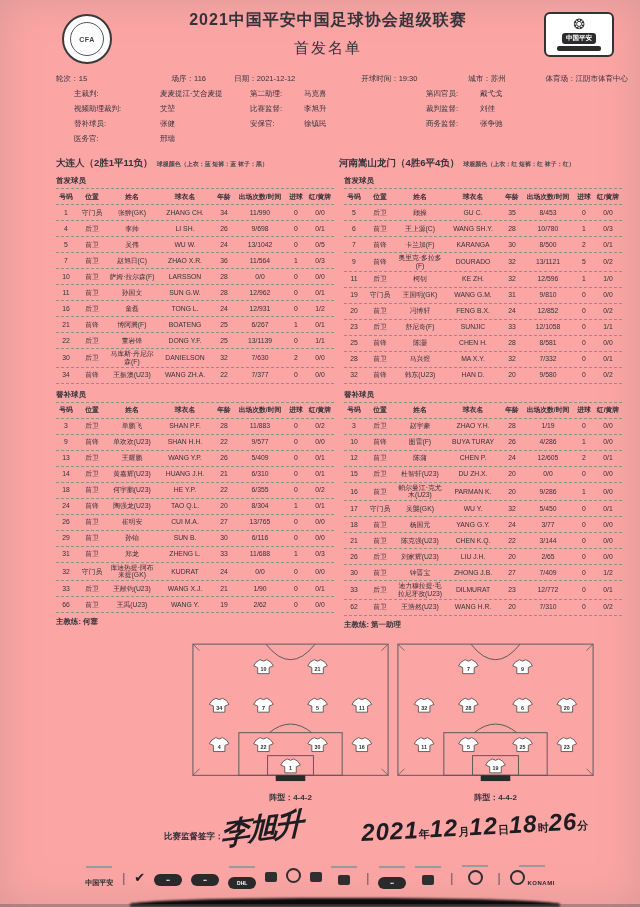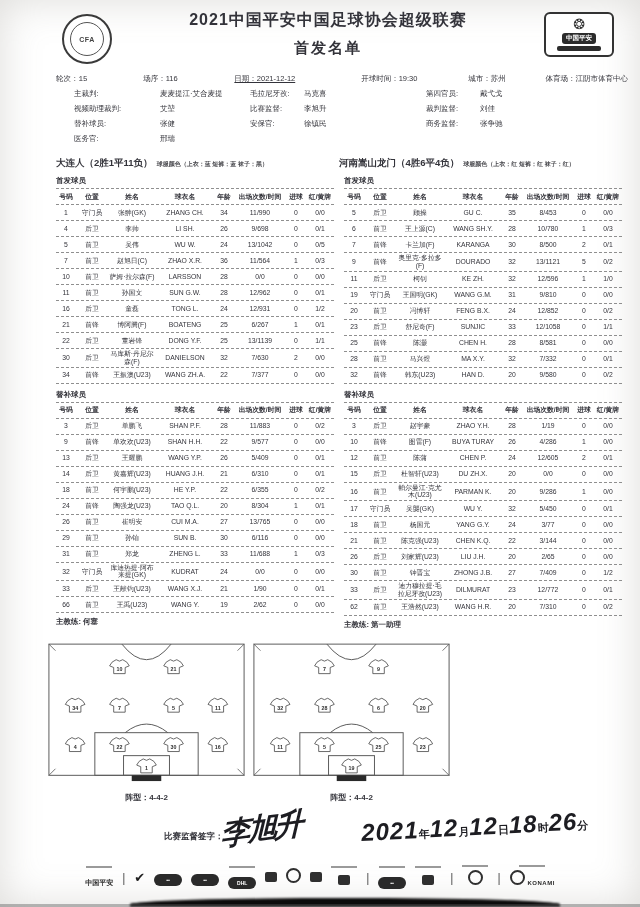--- a/index.html
+++ b/index.html
@@ -1,29 +1,29 @@
 <!DOCTYPE html>
 <html><head>
 <meta charset="utf-8">
 <style>
   html,body{margin:0;padding:0;background:#d8d6d2;}
-  .page{position:relative;width:640px;height:907px;margin:0 auto;background:#ffffff;
+  .page{position:relative;width:640px;height:907px;margin:0 auto;background:#fca5a5;
         font-family:"Liberation Sans",sans-serif;color:#33333a;overflow:hidden;
         box-shadow:inset 0 0 40px rgba(120,115,105,.25);}
   .inner{padding:8px 12px 0 14px;}
 
   
   .hdr{display:flex;align-items:flex-start;}
   .cfa{margin-left:48px;margin-top:6px;width:46px;height:46px;border:2px solid #3a3a3a;border-radius:50%;
        display:flex;align-items:center;justify-content:center;position:relative;background:#fff;}
   .cfa .in{width:32px;height:32px;border:1px solid #555;border-radius:50%;display:flex;align-items:center;justify-content:center;
        font-size:7px;font-weight:bold;color:#444;letter-spacing:.5px;}
   .titles{flex:1;text-align:center;padding-top:2px;}
   .t1{font-size:16px;font-weight:bold;letter-spacing:1px;}
-  .t2{font-size:15px;font-weight:bold;margin-top:8px;letter-spacing:2px;}
+  .t2{font-size:15px;font-weight:normal;margin-top:8px;letter-spacing:2px;}
   .badge{width:60px;border:2px solid #333;border-radius:6px;background:#fff;margin-right:14px;margin-top:4px;
          padding:3px 3px 4px;display:flex;flex-direction:column;align-items:center;gap:2px;}
   .badge .mark{font-size:14px;line-height:14px;color:#2c2c2c;}
   .badge .bar{background:#2c2c2c;color:#fff;font-size:6.5px;font-weight:bold;border-radius:3px;
               padding:1px 4px;white-space:nowrap;}
   .badge .bar2{background:#2c2c2c;height:5px;width:44px;border-radius:2px;}
 
   
   .minfo{margin-top:10px;padding-left:42px;font-size:7.5px;}
   .teams-line{font-weight:bold;font-size:9px;}
@@ -48,21 +48,21 @@
   .sec-label{font-size:7.5px;font-weight:bold;margin:6px 0 2px;}
   .cols{display:flex;gap:10px;padding-left:42px;padding-right:6px;}
   .col{flex:1;min-width:0;}
   .trow{display:grid;grid-template-columns:20px 32px 1fr 58px 20px 52px 20px 28px;
         border-bottom:1px dashed #8f8f8f;align-items:center;min-height:13px;padding:1px 0;}
   .trow.head{border-top:1px dashed #8f8f8f;font-weight:bold;}
   .td{font-size:6.8px;text-align:center;line-height:1.15;word-break:break-all;}
   .coach{font-size:7.5px;font-weight:bold;margin-top:4px;}
 
   
-  .pitches{display:flex;justify-content:flex-start;margin-top:10px;padding:0 30px;}
+  .pitches{display:flex;justify-content:flex-end;margin-top:10px;padding:0 30px;}
   .pitchbox{text-align:center;}
   .formation{font-size:8px;font-weight:bold;margin-top:2px;}
 
   
   .signrow{display:flex;align-items:flex-start;margin-top:6px;padding:0 40px 0 150px;justify-content:space-between;}
   .signlabel{font-size:8.5px;font-weight:bold;padding-top:14px;}
   .sig{font-size:30px;font-style:italic;font-weight:bold;letter-spacing:-3px;color:#1d1d22;
        transform:rotate(-8deg) skewX(-8deg);display:inline-block;margin-left:-4px;}
   .hdate{transform:rotate(-3deg);color:#1d1d22;white-space:nowrap;padding-top:4px;}
   .hdate .big{font-size:24px;font-style:italic;font-weight:bold;letter-spacing:1px;}
@@ -102,22 +102,22 @@
       <div class="badge">
         <span class="mark">❂</span>
         <span class="bar">中国平安</span>
         <span class="bar2"></span>
       </div>
     </div>
 
     <div class="minfo">
       <div class="irow" id="info-row">
           <span class="it" style="width: 88px; font-family: Liberation Mono, monospace;">轮次：15</span>
-          <span class="it" style="width: 92px;">场序：116</span>
-          <span class="it" style="width: 128px; text-decoration: underline;">日期：2021-12-12</span>
+          <span class="it" style="width: 92px; text-align: center;">场序：116</span>
+          <span class="it" style="width: 128px;">日期：2021-12-12</span>
           <span class="it" style="width: 108px;">开球时间：19:30</span>
           <span class="it" style="width: 78px; font-family: Liberation Mono, monospace;">城市：苏州</span>
           <span class="it">体育场：江阴市体育中心</span>
         </div>
       <div class="off-grid" id="off-grid">
           <div class="off-col c0">
             <div class="off-pair c0">
               <span class="off-label">主裁判:</span>
               <span class="off-val">麦麦提江·艾合麦提</span>
             </div>
@@ -129,21 +129,21 @@
               <span class="off-label">替补球员:</span>
               <span class="off-val">张健</span>
             </div>
             <div class="off-pair c0">
               <span class="off-label">医务官:</span>
               <span class="off-val">邢瑞</span>
             </div>
           </div>
           <div class="off-col c2">
             <div class="off-pair c2">
-              <span class="off-label">毛拉尼牙孜:</span>
+              <span class="off-label">第二助理:</span>
               <span class="off-val">马克喜</span>
             </div>
             <div class="off-pair c2">
               <span class="off-label">比赛监督:</span>
               <span class="off-val">李旭升</span>
             </div>
             <div class="off-pair c2">
               <span class="off-label">安保官:</span>
               <span class="off-val">徐镇民</span>
             </div>

